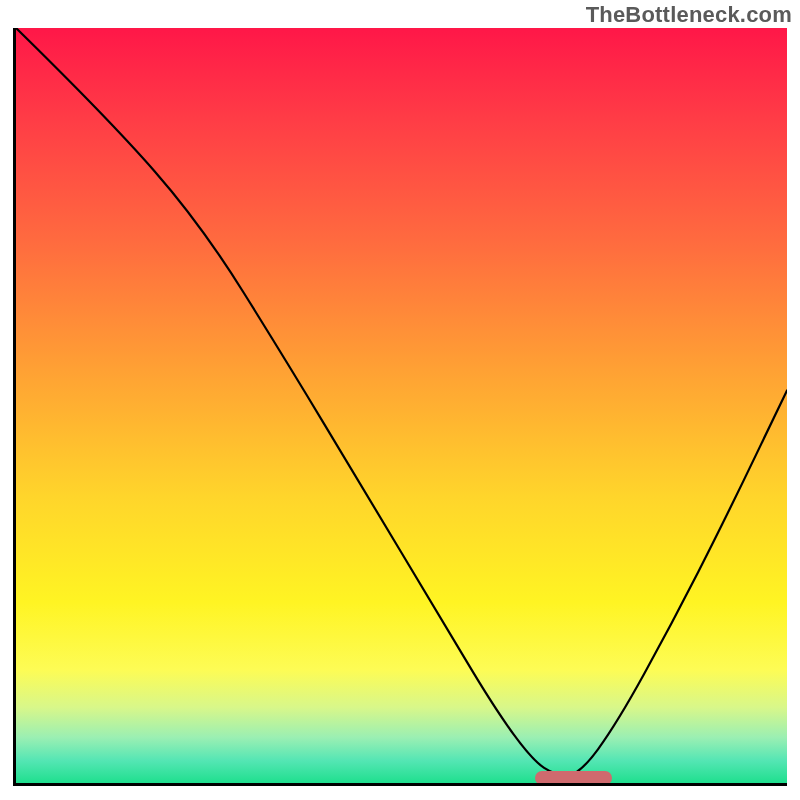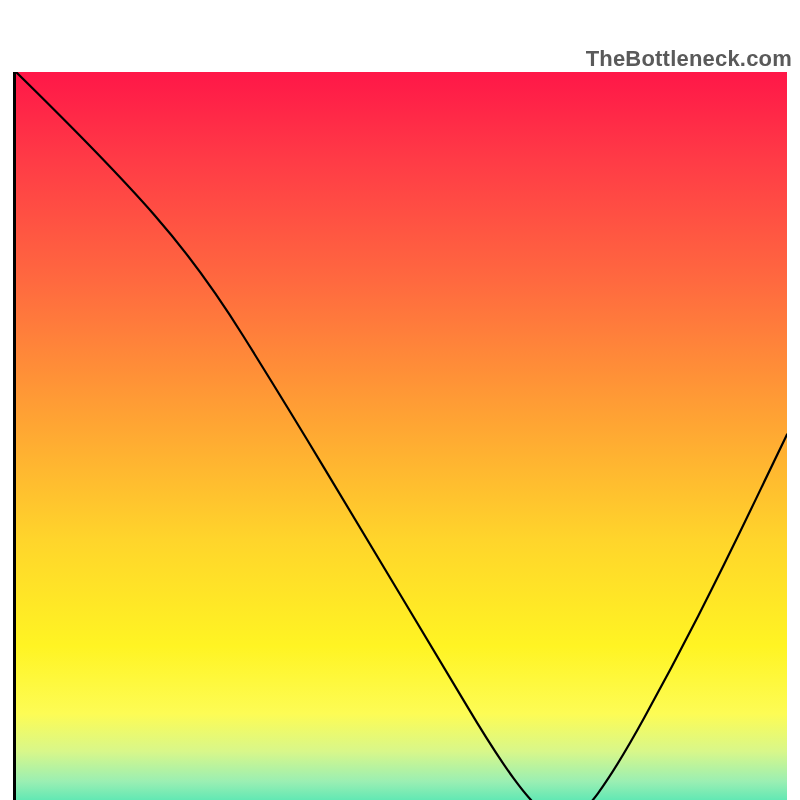--- a/index.html
+++ b/index.html
@@ -8,21 +8,20 @@
     width: 800px;
     height: 800px;
     background: #ffffff;
     font-family: Arial, Helvetica, sans-serif;
     overflow: hidden;
   }
   .stage {
     position: relative;
     width: 800px;
     height: 568px;
-    margin-top: 44px;
   }
   .watermark {
     position: absolute;
     top: 2px;
     right: 8px;
     font-size: 22px;
     font-weight: 600;
     color: #5a5a5a;
     letter-spacing: 0.2px;
   }

